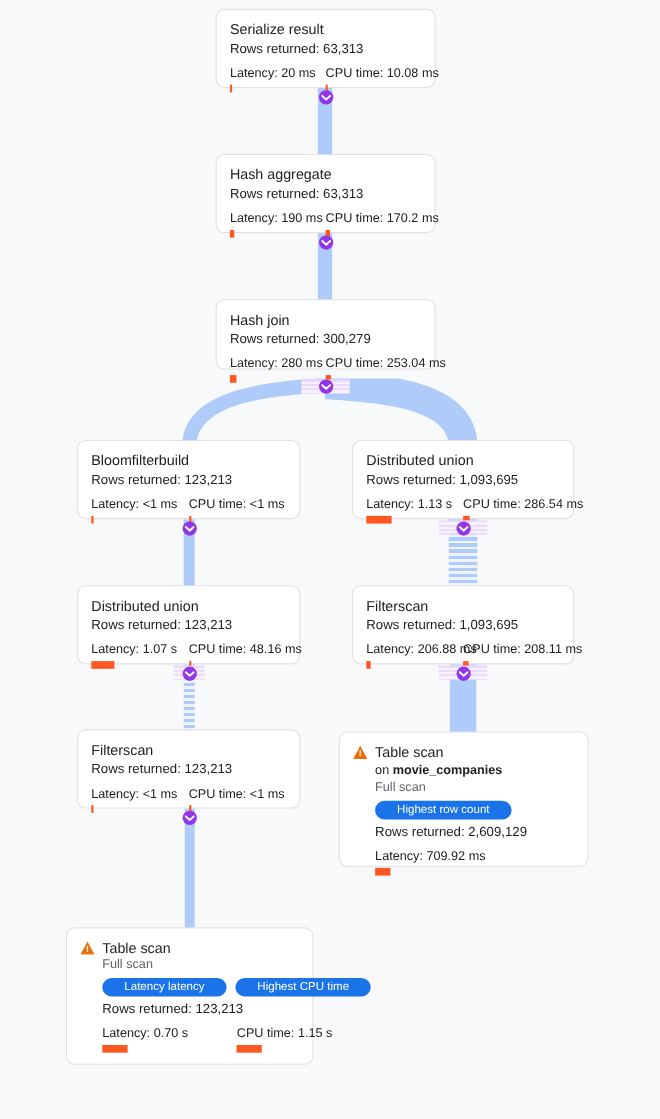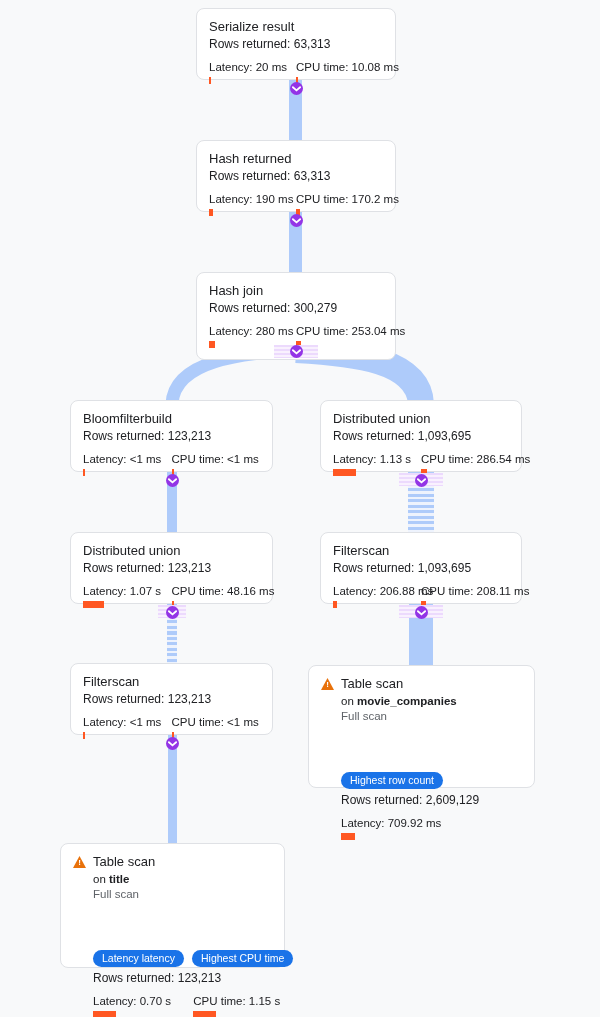--- a/index.html
+++ b/index.html
@@ -89,24 +89,23 @@
   .badges{
     display:flex;
     gap:8px;
     margin:4px 0 4px 0;
   }
   .pill{
     background:#1a73e8;
     color:#fff;
     font-size:10.5px;
     line-height:13px;
-    padding:2px 9px;
+    padding:2px 20px;
     border-radius:9px;
     white-space:nowrap;
-    margin-top:44px;
   }
   
   .band{
     position:absolute;
     background:#aecbfa;
     z-index:1;
   }
   .band.striped{
     background:repeating-linear-gradient(to bottom,#aecbfa 0 3px,#eef3fd 3px 5.5px);
   }
@@ -158,35 +157,35 @@
         <div class="bar" style="width: 2px;"></div>
       </div>
       <div class="metric">
         <div class="mlabel">CPU time: 10.08 ms</div>
         <div class="bar" style="width: 2px;"></div>
       </div>
     </div>
   </div>
 
   <div class="card" style="left:196px;top:140px;width:200px;height:72px">
-    <div class="title">Hash returned</div>
+    <div class="title">Hash aggregate</div>
     <div class="rows">Rows returned: 63,313</div>
     <div class="metrics">
       <div class="metric">
         <div class="mlabel">Latency: 190 ms</div>
         <div class="bar" style="width: 4px;"></div>
       </div>
       <div class="metric">
         <div class="mlabel">CPU time: 170.2 ms</div>
         <div class="bar" style="width: 4px;"></div>
       </div>
     </div>
   </div>
 
-  <div class="card" style="left:196px;top:272px;width:200px;height:88px">
+  <div class="card" style="left:196px;top:272px;width:200px;height:64px">
     <div class="title">Hash join</div>
     <div class="rows">Rows returned: 300,279</div>
     <div class="metrics">
       <div class="metric">
         <div class="mlabel">Latency: 280 ms</div>
         <div class="bar" style="width: 6px;"></div>
       </div>
       <div class="metric">
         <div class="mlabel">CPU time: 253.04 ms</div>
         <div class="bar" style="width: 5px;"></div>
@@ -288,24 +287,20 @@
           <div class="bar" style="width: 14px;"></div>
         </div>
       </div>
     </div>
   </div>
 
   <div class="card warn-card" style="left:60px;top:843px;width:225px;height:125px">
     <div><span class="warn"></span></div>
     <div>
       <div class="title">Table scan</div>
-      <div class="on-line">
-        <span>on</span>
-        <b>title</b>
-      </div>
       <div class="fullscan">Full scan</div>
       <div class="badges">
         <span class="pill">Latency latency</span>
         <span class="pill">Highest CPU time</span>
       </div>
       <div class="rows" style="margin-top:0">Rows returned: 123,213</div>
       <div class="metrics">
         <div class="metric">
           <div class="mlabel">Latency: 0.70 s</div>
           <div class="bar" style="width: 23px;"></div>

